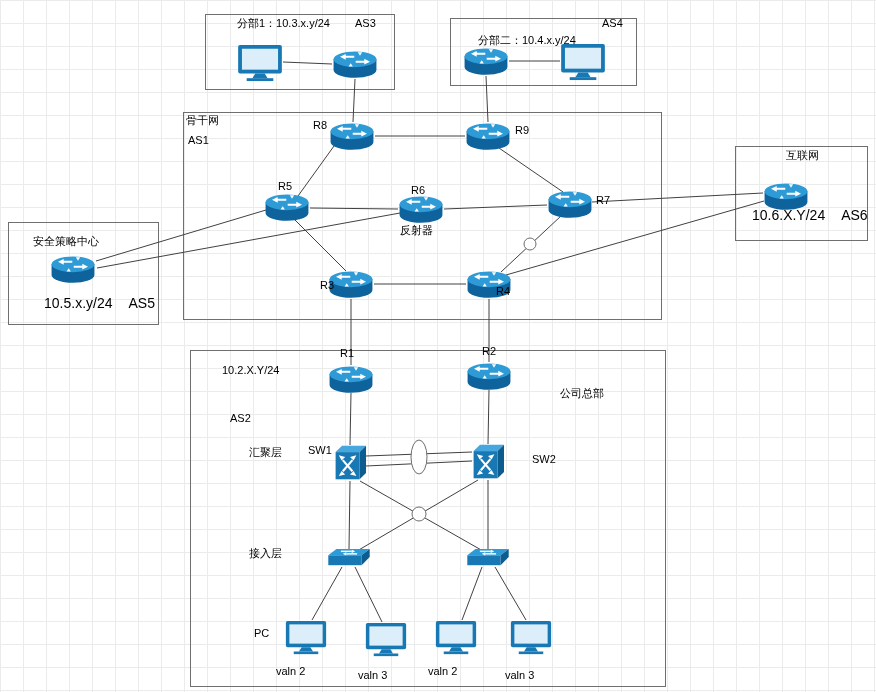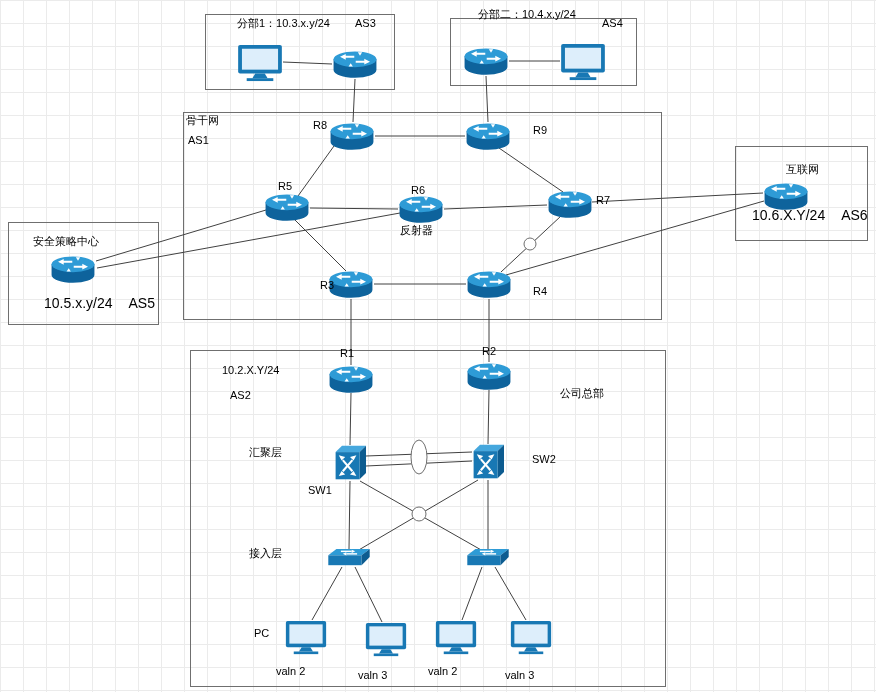--- a/index.html
+++ b/index.html
@@ -182,49 +182,49 @@
     </svg>
   <svg class="icon" style="left:435px;top:620px;width:42px;height:35px">
       <use href="#sym-pc"></use>
     </svg>
   <svg class="icon" style="left:510px;top:620px;width:42px;height:35px">
       <use href="#sym-pc"></use>
     </svg>
 
   <div class="lbl" style="left:237px;top:17px">分部1：10.3.x.y/24</div>
   <div class="lbl" style="left:355px;top:17px">AS3</div>
-  <div class="lbl" style="left:478px;top:8px">分部二：10.4.x.y/24</div>
+  <div class="lbl" style="left:478px;top:34px">分部二：10.4.x.y/24</div>
   <div class="lbl" style="left:602px;top:17px">AS4</div>
   <div class="lbl" style="left:186px;top:114px">骨干网</div>
   <div class="lbl" style="left:188px;top:134px">AS1</div>
-  <div class="lbl" style="left:786px;top:163px">互联网</div>
+  <div class="lbl" style="left:786px;top:149px">互联网</div>
   <div class="cap" style="left:752px;top:207px">
     <span>10.6.X.Y/24</span>
     <span>AS6</span>
   </div>
   <div class="lbl" style="left:33px;top:235px">安全策略中心</div>
   <div class="cap" style="left:44px;top:295px">
     <span>10.5.x.y/24</span>
     <span>AS5</span>
   </div>
   <div class="lbl" style="left:222px;top:364px">10.2.X.Y/24</div>
-  <div class="lbl" style="left:230px;top:389px">AS2</div>
+  <div class="lbl" style="left:230px;top:412px">AS2</div>
   <div class="lbl" style="left:560px;top:387px">公司总部</div>
 
   <div class="lbl" style="left:313px;top:119px">R8</div>
-  <div class="lbl" style="left:533px;top:124px">R9</div>
+  <div class="lbl" style="left:515px;top:124px">R9</div>
   <div class="lbl" style="left:278px;top:180px">R5</div>
   <div class="lbl" style="left:411px;top:184px">R6</div>
   <div class="lbl" style="left:400px;top:224px">反射器</div>
   <div class="lbl" style="left:596px;top:194px">R7</div>
   <div class="lbl" style="left:320px;top:279px">R3</div>
-  <div class="lbl" style="left:533px;top:285px">R4</div>
+  <div class="lbl" style="left:496px;top:285px">R4</div>
   <div class="lbl" style="left:340px;top:347px">R1</div>
   <div class="lbl" style="left:482px;top:345px">R2</div>
-  <div class="lbl" style="left:308px;top:484px">SW1</div>
+  <div class="lbl" style="left:308px;top:444px">SW1</div>
   <div class="lbl" style="left:532px;top:453px">SW2</div>
 
   <div class="lbl" style="left:249px;top:446px">汇聚层</div>
   <div class="lbl" style="left:249px;top:547px">接入层</div>
   <div class="lbl" style="left:254px;top:627px">PC</div>
   <div class="lbl" style="left:276px;top:665px">valn 2</div>
   <div class="lbl" style="left:358px;top:669px">valn 3</div>
   <div class="lbl" style="left:428px;top:665px">valn 2</div>
   <div class="lbl" style="left:505px;top:669px">valn 3</div>
 

